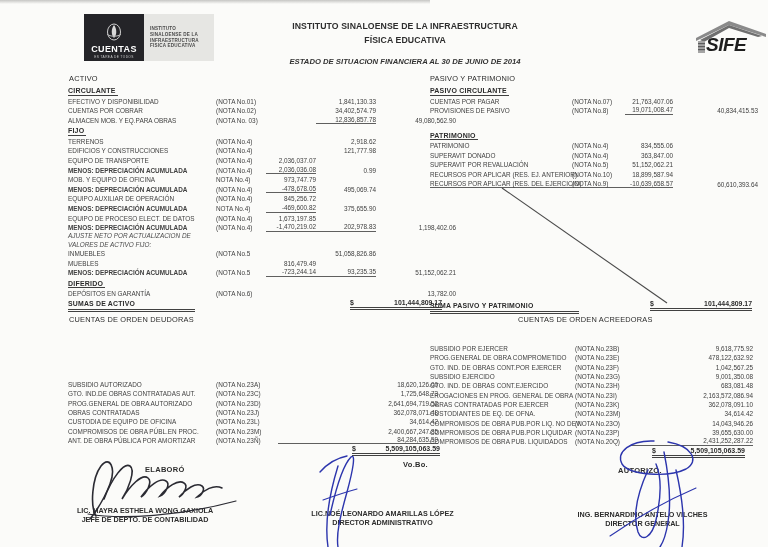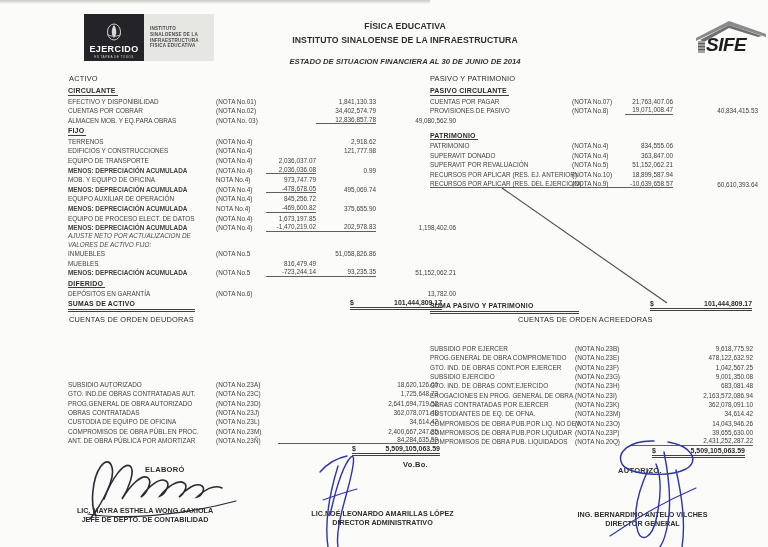--- a/index.html
+++ b/index.html
@@ -74,34 +74,34 @@
 <div class="abs edge-left"></div>
 <div class="abs edge-top"></div>
 
 <div class="abs state-logo">
   <div class="state-box">
     <svg width="22" height="22" viewBox="0 0 22 22">
       <ellipse cx="11" cy="10" rx="6.5" ry="8" fill="none" stroke="#cfcfcf" stroke-width="1"></ellipse>
       <path d="M11 3 C8 7 8 13 11 16 C14 13 14 7 11 3 Z" fill="#d8d8d8"></path>
       <path d="M4 12 C7 15 15 15 18 12" fill="none" stroke="#bdbdbd" stroke-width="1"></path>
     </svg>
-    <div class="state-name">EJERCIDO</div>
+    <div class="state-name">CUENTAS</div>
     <div class="state-tag">ES TAREA DE TODOS</div>
   </div>
   <div class="inst-box">
     <div class="inst-line">INSTITUTO</div>
     <div class="inst-line">SINALOENSE DE LA</div>
     <div class="inst-line">INFRAESTRUCTURA</div>
     <div class="inst-line">FISICA EDUCATIVA</div>
   </div>
 </div>
 
 <div class="abs doc-title">
+  <span style="display:block">INSTITUTO SINALOENSE DE LA INFRAESTRUCTURA</span>
   <span style="display:block">FÍSICA EDUCATIVA</span>
-  <span style="display:block">INSTITUTO SINALOENSE DE LA INFRAESTRUCTURA</span>
 </div>
 <div class="abs doc-subtitle">ESTADO DE SITUACION FINANCIERA AL 30 DE JUNIO DE 2014</div>
 
 <div class="abs sife-logo">
   <svg width="72" height="40" viewBox="0 0 72 40">
     <polygon points="0,24 33,7 70,20 70,23 33,11 0,27" fill="#8a8a8a"></polygon>
     <polygon points="4,26 33,11 66,22 62,23 33,14 8,28" fill="#6f6f6f"></polygon>
     <rect x="2" y="27" width="7" height="12" fill="#a5a5a5"></rect>
     <rect x="2" y="29" width="7" height="1.2" fill="#5c5c5c"></rect>
     <rect x="2" y="32" width="7" height="1.2" fill="#5c5c5c"></rect>

